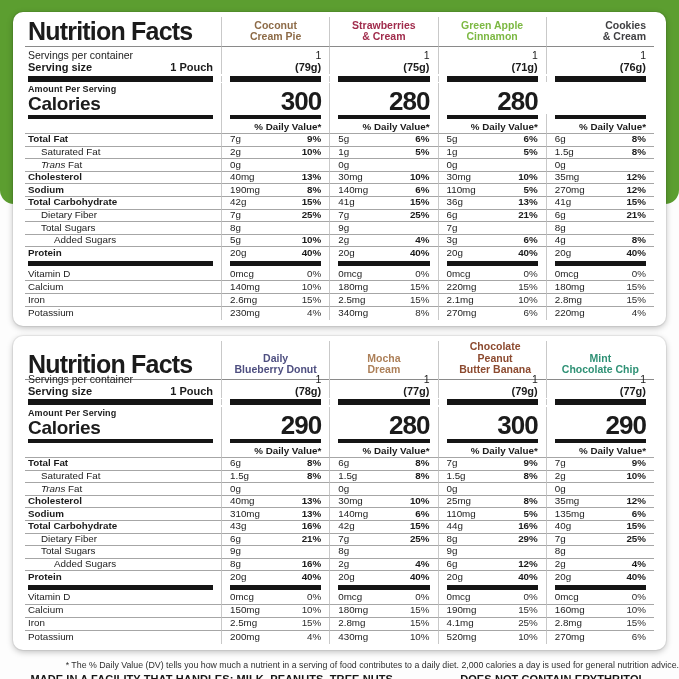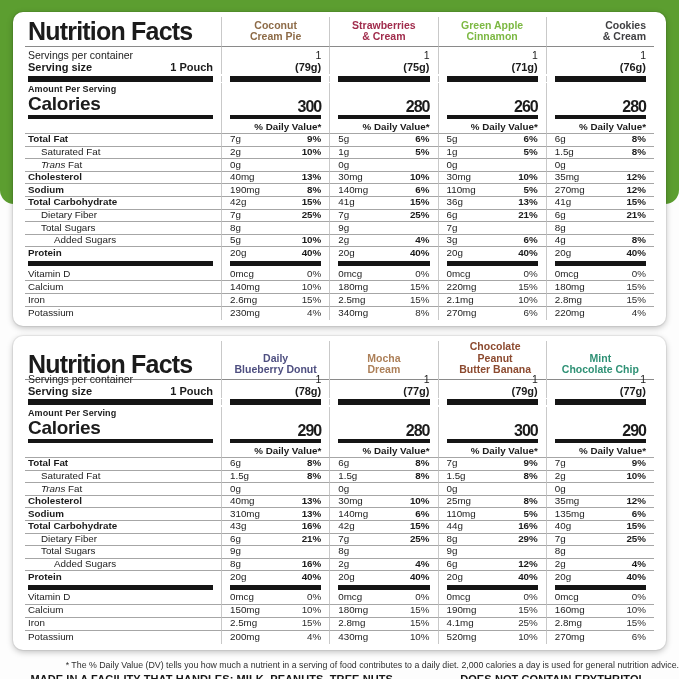--- a/index.html
+++ b/index.html
@@ -44,21 +44,21 @@
   .r-barA{height:9px;justify-items:stretch;align-items:center;}
   .bar{background:#151515;width:100%;}
   .bar-thick{height:6px;}
   .bar-med{height:3.5px;}
   .bar-post{height:5px;}
   .bar-cell{justify-content:center;}
 
   .r-cal{height:31px;}
   .aps{font-size:9px;font-weight:bold;letter-spacing:0.1px;}
   .cal-label{font-size:19px;font-weight:bold;letter-spacing:-0.3px;line-height:1;padding-bottom:1px;}
-  .cal-num{font-size:16px;font-weight:bold;letter-spacing:-1px;line-height:0.95;text-align:right;}
+  .cal-num{font-size:26px;font-weight:bold;letter-spacing:-1px;line-height:0.95;text-align:right;}
 
   .r-barB{height:6px;}
   .r-dv{height:14px;}
   .dv-head{font-size:9.8px;font-weight:bold;text-align:right;padding-bottom:1px;}
 
   .r-nut{height:12.6px;}
   .r-nut .cell,.r-micro .cell{justify-content:center;padding-bottom:1px;}
   .nut-label{font-size:9.8px;line-height:1;white-space:nowrap;}
   .nut-label.b{font-weight:bold;}
   .ind1{padding-left:13px;}
@@ -156,23 +156,20 @@
             <div class="aps">Amount Per Serving</div>
             <div class="cal-label">Calories</div>
           </div>
           <div class="cell c-flavor">
             <div class="cal-num">300</div>
           </div>
           <div class="cell c-flavor">
             <div class="cal-num">280</div>
           </div>
           <div class="cell c-flavor">
-            <div class="cal-num">260</div>
-          </div>
-          <div class="cell c-flavor">
             <div class="cal-num">280</div>
           </div>
         </div>
         <div class="row r-barB">
           <div class="cell bar-cell c-label">
             <div class="bar bar-med"></div>
           </div>
           <div class="cell bar-cell c-flavor">
             <div class="bar bar-med"></div>
           </div>

